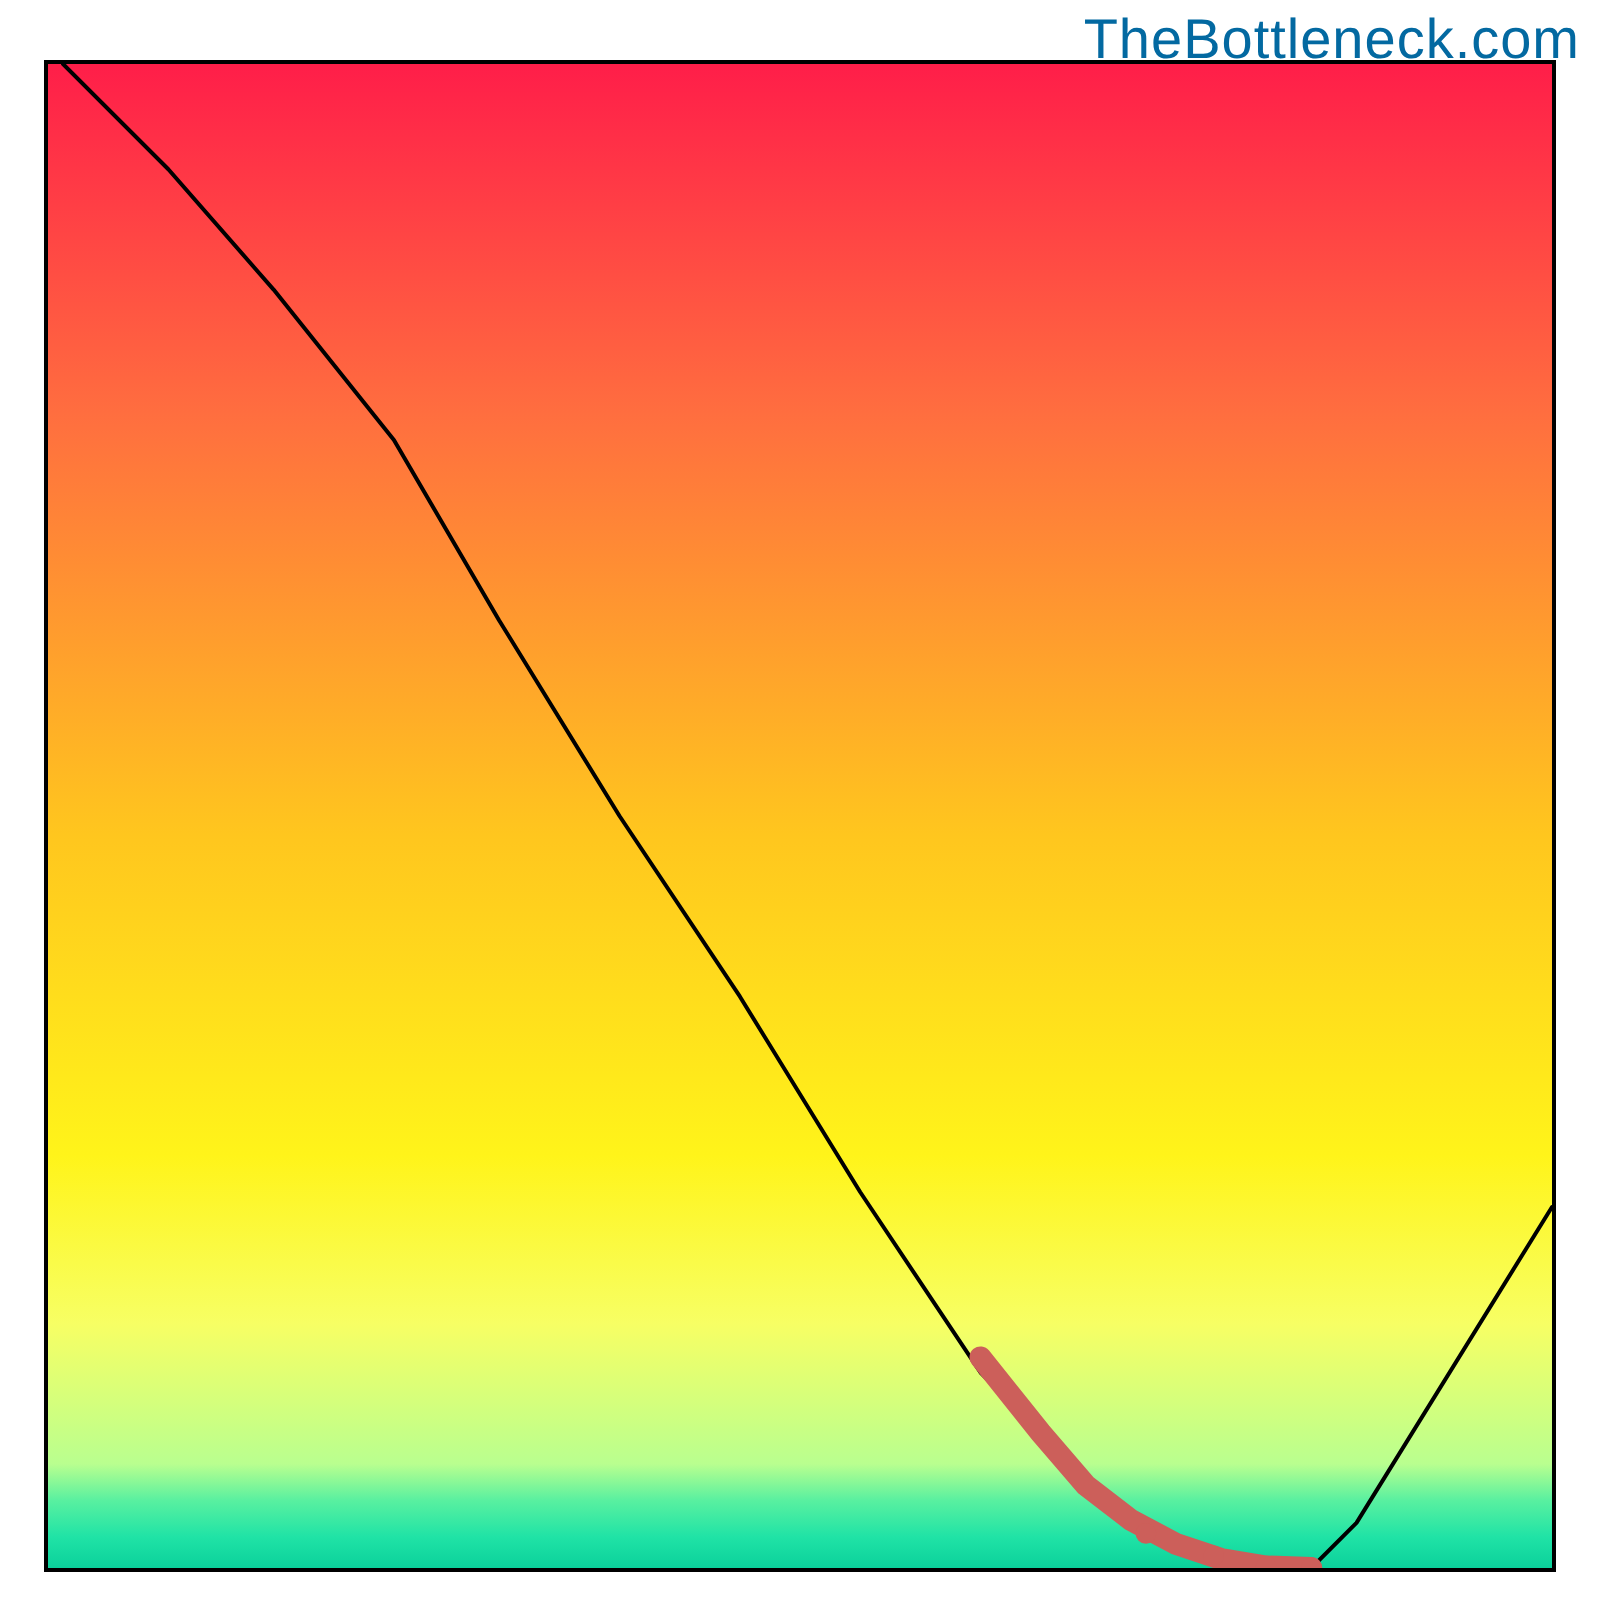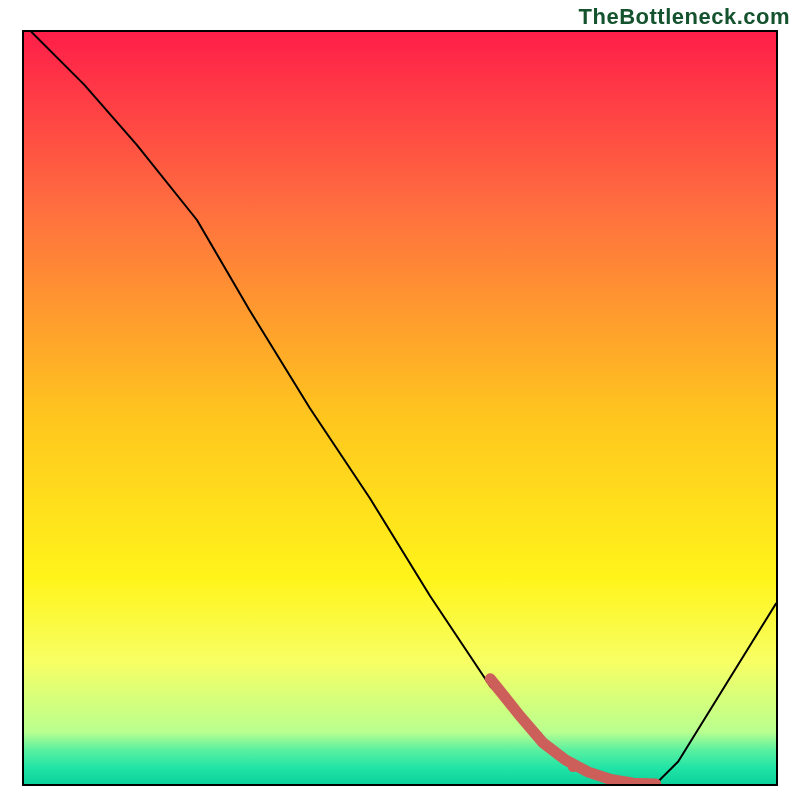--- a/index.html
+++ b/index.html
@@ -13,23 +13,23 @@
   .wrap {
     position: relative;
     width: 800px;
     height: 800px;
   }
   .watermark {
     position: absolute;
     top: 4px;
     right: 10px;
     font-family: Arial, Helvetica, sans-serif;
-    font-size: 22px;
-    font-weight: 700;
-    color: #14532d;
+    font-size: 28px;
+    font-weight: 400;
+    color: #0369a1;
     letter-spacing: 0.5px;
     user-select: none;
   }
   .plot-area {
     position: absolute;
     left: 22px;
     top: 30px;
     width: 756px;
     height: 756px;
     border: 2px solid #000000;

